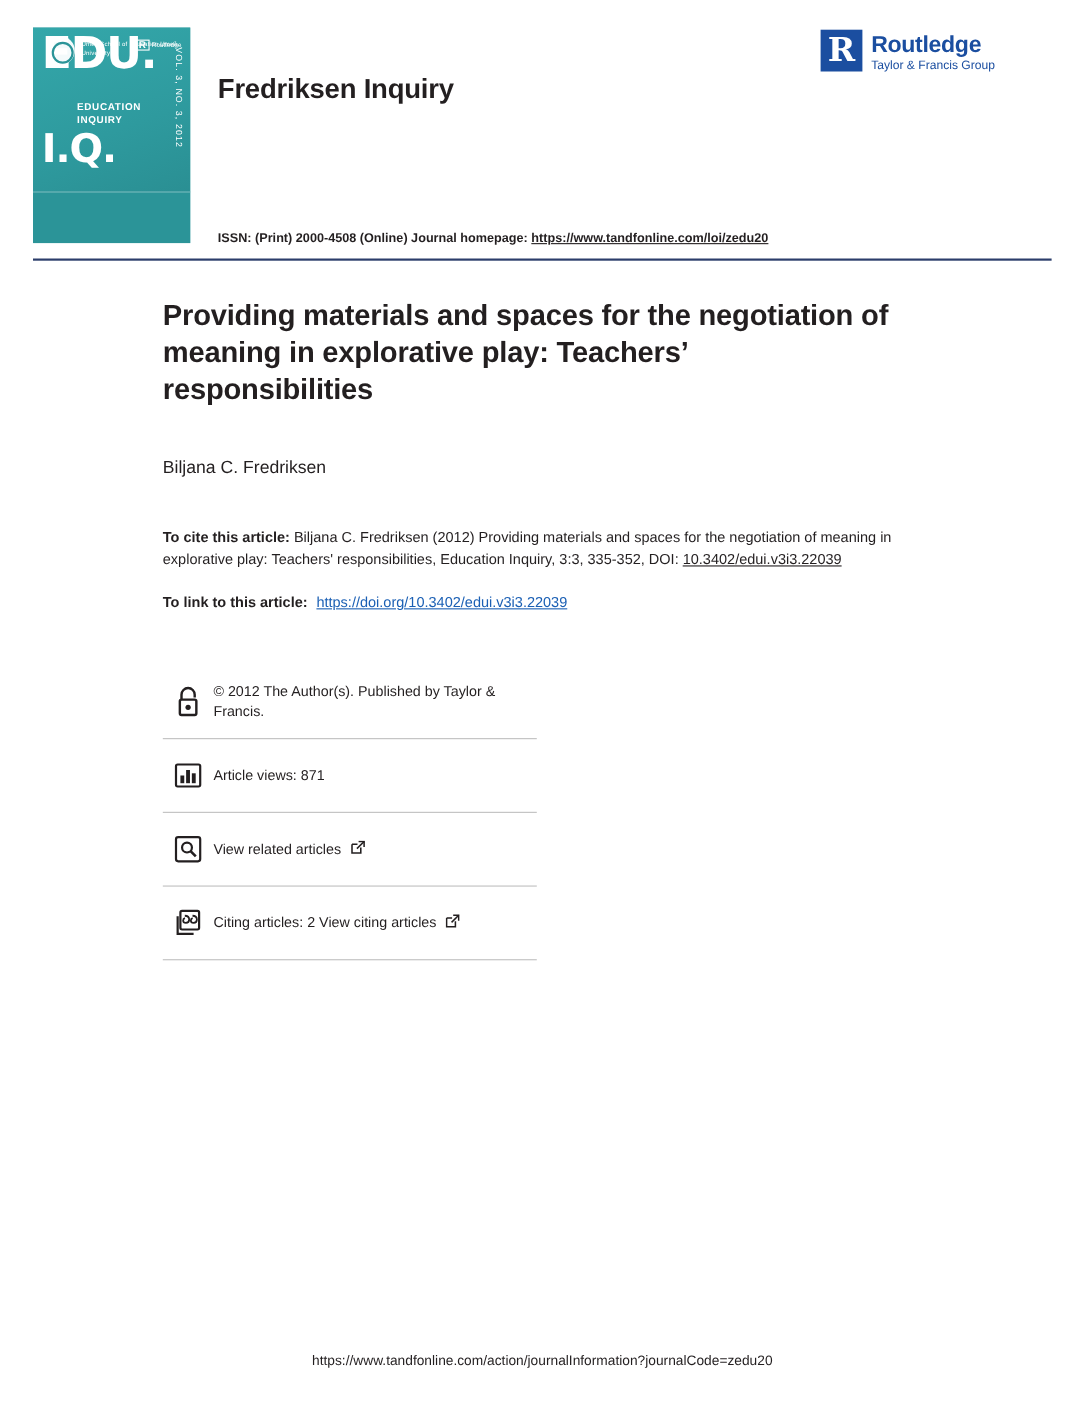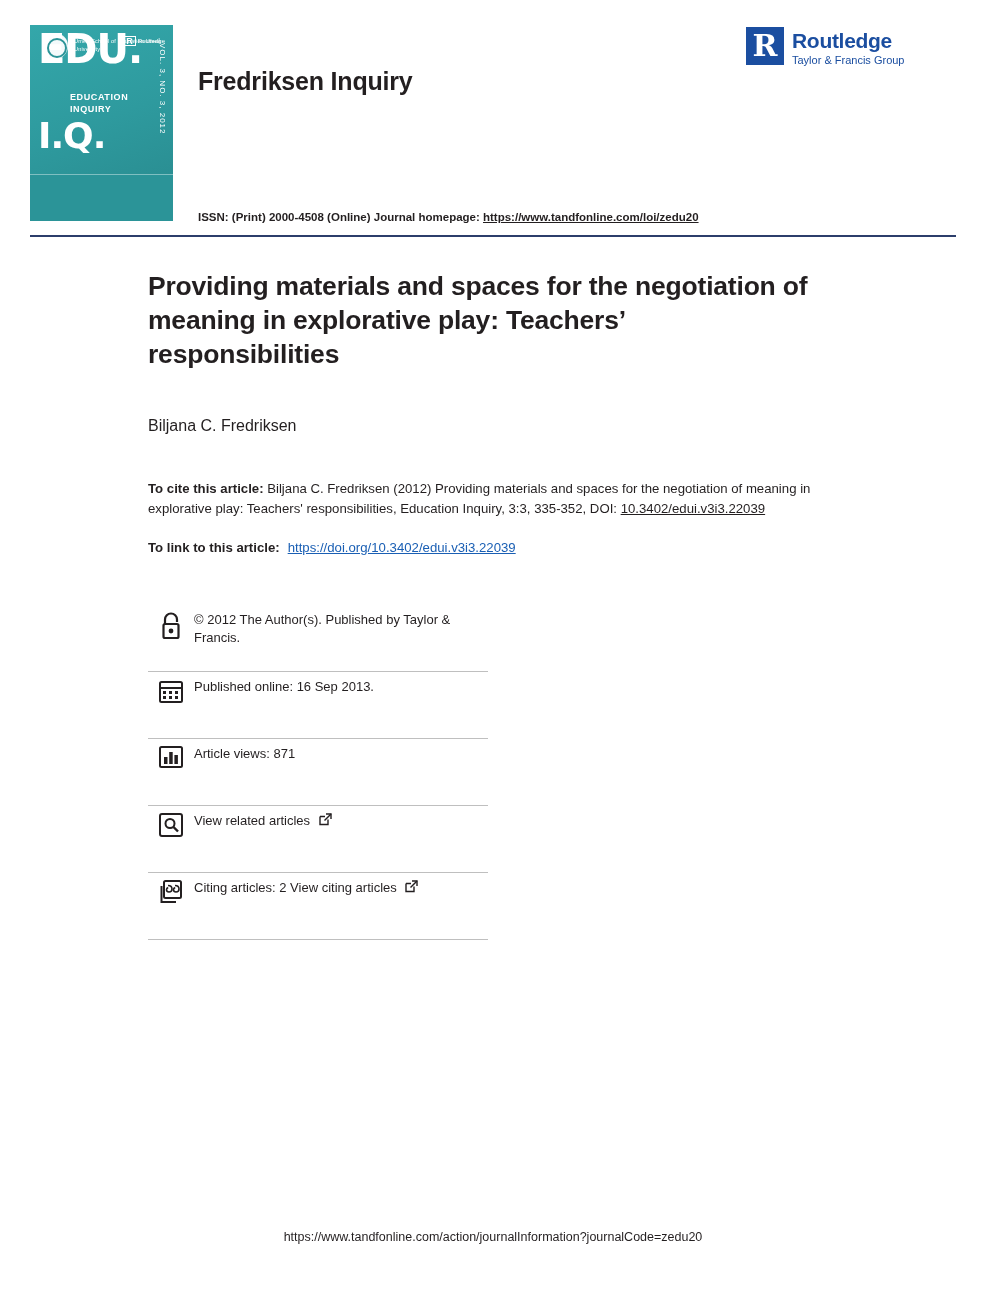--- a/index.html
+++ b/index.html
@@ -239,21 +239,21 @@
   }
 
   
   .metrics {
     margin-top: 48px;
     margin-left: 0;
     width: 340px;
   }
   .metric-row {
     display: flex;
-    align-items: flex-start;
+    align-items: center;
     min-height: 54px;
     border-bottom: 1px solid #bfbfbf;
     padding: 6px 0;
   }
   .metric-icon {
     width: 46px;
     min-width: 46px;
     display: flex;
     align-items: center;
     justify-content: center;
@@ -342,37 +342,20 @@
       <div class="metric-icon">
         <svg width="26" height="30" viewBox="0 0 26 30">
           <path d="M7 13 V8.5 A6 6 0 0 1 19 8.5 V11" fill="none" stroke="#231f20" stroke-width="2.2"></path>
           <rect x="5.5" y="13" width="15" height="14" rx="1.5" fill="none" stroke="#231f20" stroke-width="2.2"></rect>
           <circle cx="13" cy="20" r="2.4" fill="#231f20"></circle>
         </svg>
       </div>
       <div class="metric-text">© 2012 The Author(s). Published by Taylor &amp; Francis.</div>
     </div>
 
-    <div class="metric-row">
-      <div class="metric-icon">
-        <svg width="26" height="26" viewBox="0 0 26 26">
-          <rect x="2" y="4" width="22" height="20" rx="1.5" fill="none" stroke="#231f20" stroke-width="2"></rect>
-          <line x1="2" y1="10" x2="24" y2="10" stroke="#231f20" stroke-width="2"></line>
-          <g fill="#231f20">
-            <rect x="5" y="13" width="3" height="3"></rect>
-              <rect x="11" y="13" width="3" height="3"></rect>
-              <rect x="17" y="13" width="3" height="3"></rect>
-            <rect x="5" y="18" width="3" height="3"></rect>
-              <rect x="11" y="18" width="3" height="3"></rect>
-              <rect x="17" y="18" width="3" height="3"></rect>
-          </g>
-        </svg>
-      </div>
-      <div class="metric-text">Published online: 16 Sep 2013.</div>
-    </div>
 
 
     <div class="metric-row">
       <div class="metric-icon">
         <svg width="26" height="24" viewBox="0 0 26 24">
           <rect x="2" y="2" width="22" height="20" rx="1.5" fill="none" stroke="#231f20" stroke-width="2"></rect>
           <g fill="#231f20">
             <rect x="6" y="12" width="3.5" height="7"></rect>
             <rect x="11.2" y="7" width="3.5" height="12"></rect>
             <rect x="16.4" y="10" width="3.5" height="9"></rect>

